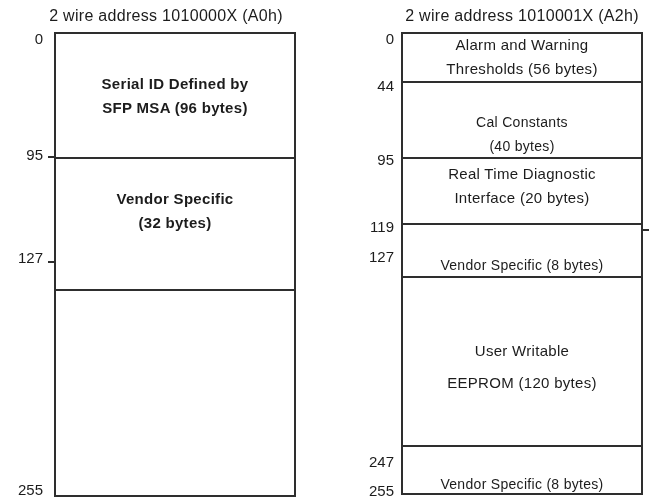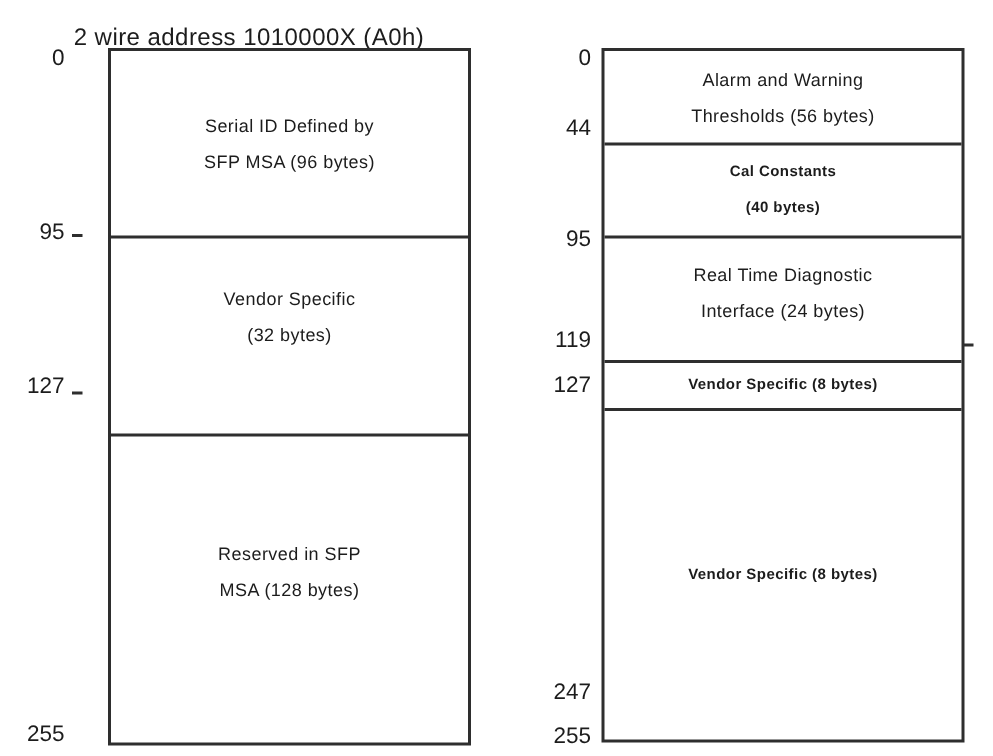--- a/index.html
+++ b/index.html
@@ -8,56 +8,56 @@
     position: relative;
     width: 662px;
     height: 504px;
     background: #ffffff;
     font-family: "Liberation Sans", sans-serif;
     color: #1c1c1c;
     overflow: hidden;
   }
   .map-title {
     position: absolute;
-    top: 16px;
+    top: 6px;
     height: 20px;
     line-height: 20px;
     font-size: 16px;
     letter-spacing: 0.3px;
     text-align: center;
     white-space: nowrap;
   }
   .map-title.left  { left: 26px;  width: 280px; }
   .map-title.right { left: 382px; width: 280px; }
 
   .mem-box {
     position: absolute;
     top: 32px;
     width: 238px;
     border: 2px solid #2e2e2e;
     background: #ffffff;
     display: flex;
     flex-direction: column;
   }
-  .mem-box.left  { left: 72px;  height: 461px; }
+  .mem-box.left  { left: 54px;  height: 461px; font-weight: bold; }
   .mem-box.right { left: 401px; height: 459px; }
 
   .region {
     display: flex;
     align-items: center;
     justify-content: center;
     text-align: center;
-    font-size: 12px;
+    font-size: 15px;
     line-height: 24px;
     letter-spacing: 0.3px;
     white-space: pre-line;
     overflow: hidden;
   }
   .region.divided { border-bottom: 2px solid #2e2e2e; }
-  .region.bold { font-weight: 700; font-size: 10px; }
+  .region.bold { font-weight: 400; font-size: 14px; margin-top: 28px; }
   .region.fill { flex: 1 1 auto; }
 
   
   .l-r1 { height: 123px; }
   .l-r2 { height: 103px; padding-bottom: 27px; }
   .l-r3 { padding-bottom: 24px; }
 
   
   .r-r1 { height: 61px; }
   .r-r2 { height: 60px; }
@@ -88,41 +88,42 @@
 
 <div class="canvas">
 
   <div class="map-title left">2 wire address 1010000X (A0h)</div>
 
   <div class="mem-box left">
     <div class="region divided l-r1">Serial ID Defined by
 SFP MSA (96 bytes)</div>
     <div class="region divided l-r2">Vendor Specific
 (32 bytes)</div>
-    <div class="region fill l-r3">Reserved in SFP
-MSA (128 bytes)</div>
   </div>
 
   <div class="addr-label lcol" style="top:31px">0</div>
   <div class="addr-label lcol" style="top:147px">95</div>
   <div class="addr-label lcol" style="top:250px">127</div>
   <div class="addr-label lcol" style="top:482px">255</div>
 
   <div class="tick" style="left:48px; top:156px"></div>
   <div class="tick" style="left:48px; top:261px"></div>
 
+  <div class="map-title right">2 wire address 1010001X (A2h)</div>
 
   <div class="mem-box right">
     <div class="region divided r-r1">Alarm and Warning
 Thresholds (56 bytes)</div>
     <div class="region divided bold r-r2">Cal Constants
 (40 bytes)</div>
     <div class="region divided r-r3">Real Time Diagnostic
-Interface (24 bytes)</div>
+Interface (20 bytes)</div>
     <div class="region divided bold r-r4">Vendor Specific (8 bytes)</div>
+    <div class="region divided r-r5">User Writable
+EEPROM (120 bytes)</div>
     <div class="region fill bold">Vendor Specific (8 bytes)</div>
   </div>
 
   <div class="addr-label rcol" style="top:31px">0</div>
   <div class="addr-label rcol" style="top:78px">44</div>
   <div class="addr-label rcol" style="top:152px">95</div>
   <div class="addr-label rcol" style="top:219px">119</div>
   <div class="addr-label rcol" style="top:249px">127</div>
   <div class="addr-label rcol" style="top:454px">247</div>
   <div class="addr-label rcol" style="top:483px">255</div>

